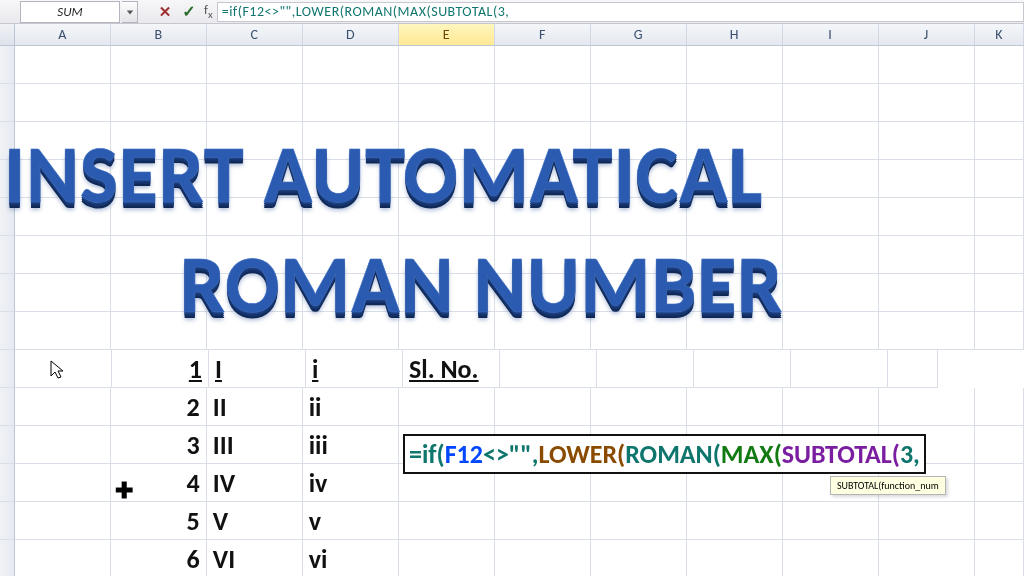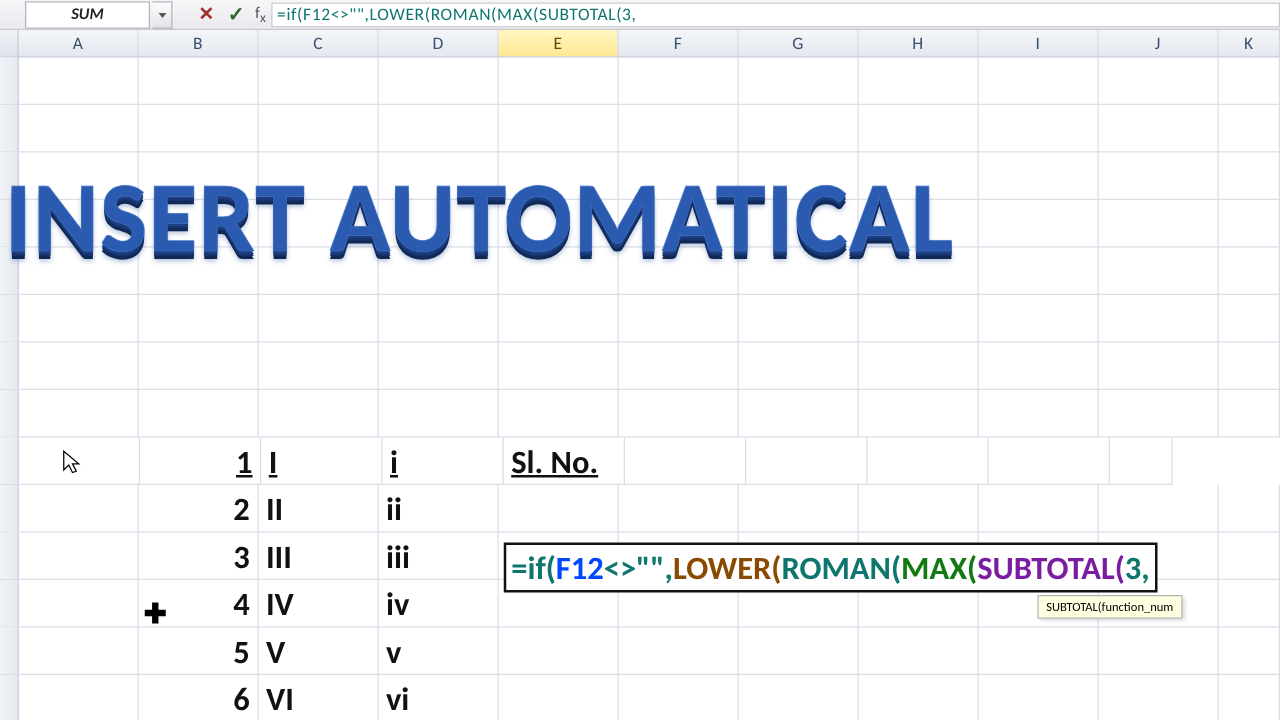--- a/index.html
+++ b/index.html
@@ -21,21 +21,21 @@
     }
     .name-box {
       width: 100px;
       height: 22px;
       margin: 0 2px 0 20px;
       background: #fff;
       border: 1px solid #b4b4be;
       display: flex;
       align-items: center;
       justify-content: center;
-      font-weight: bold;
+      font-weight: normal;
       color: #222;
       font-style: italic;
     }
     .name-dd {
       width: 16px;
       height: 22px;
       background: linear-gradient(#fdfdfd,#e3e3e8);
       border: 1px solid #b4b4be;
       border-left: none;
       display: flex; align-items: center; justify-content: center;
@@ -199,20 +199,21 @@
   <div class="col-h">G</div>
   <div class="col-h">H</div>
   <div class="col-h">I</div>
   <div class="col-h">J</div>
   <div class="col-h" style="width:50px">K</div>
 </div>
 
 <div class="grid">
 
   <div class="wordart wa1">INSERT AUTOMATICAL</div>
+  <div class="wordart wa2">ROMAN NUMBER</div>
 
   <div class="row">
       <div class="rh"></div>
       <div class="cell"></div>
       <div class="cell"></div>
       <div class="cell"></div>
       <div class="cell"></div>
       <div class="cell"></div>
       <div class="cell"></div>
       <div class="cell"></div>

